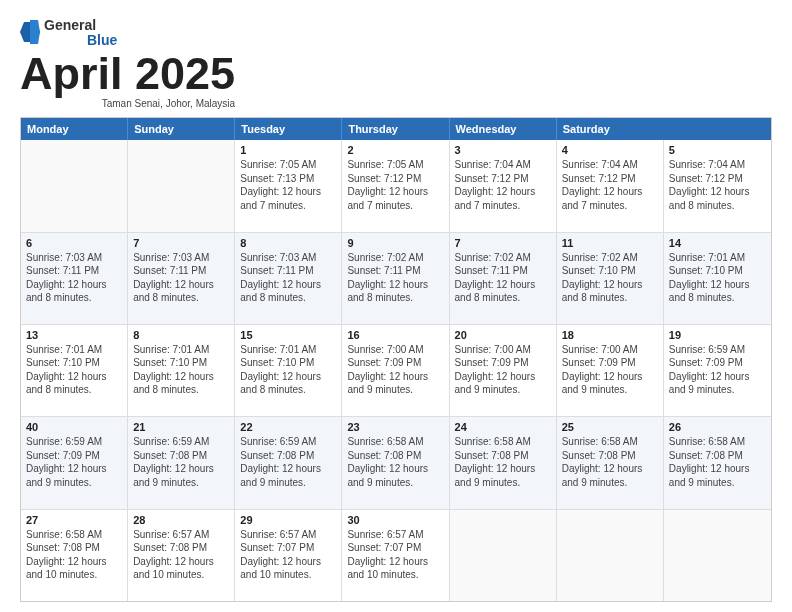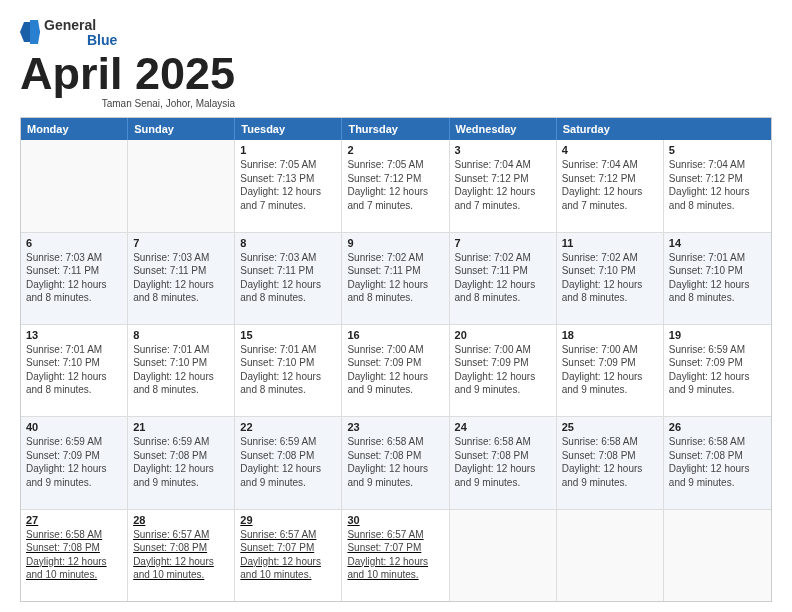--- a/index.html
+++ b/index.html
@@ -80,21 +80,21 @@
       flex: 1;
       display: flex;
       flex-direction: column;
     }
     .cal-row {
       display: grid;
       grid-template-columns: repeat(7, 1fr);
       flex: 1;
       border-bottom: 1px solid #ddd;
     }
-    .cal-row:last-child { border-bottom: none; text-decoration: underline; }
+    .cal-row:last-child { border-bottom: none; }
     .cal-cell {
       border-right: 1px solid #ddd;
       padding: 4px 5px;
       font-size: 8.5px;
       color: #333;
       vertical-align: top;
       min-height: 0;
     }
     .cal-cell:last-child { border-right: none; }
     .cal-cell.empty { background: #f9f9f9; }

